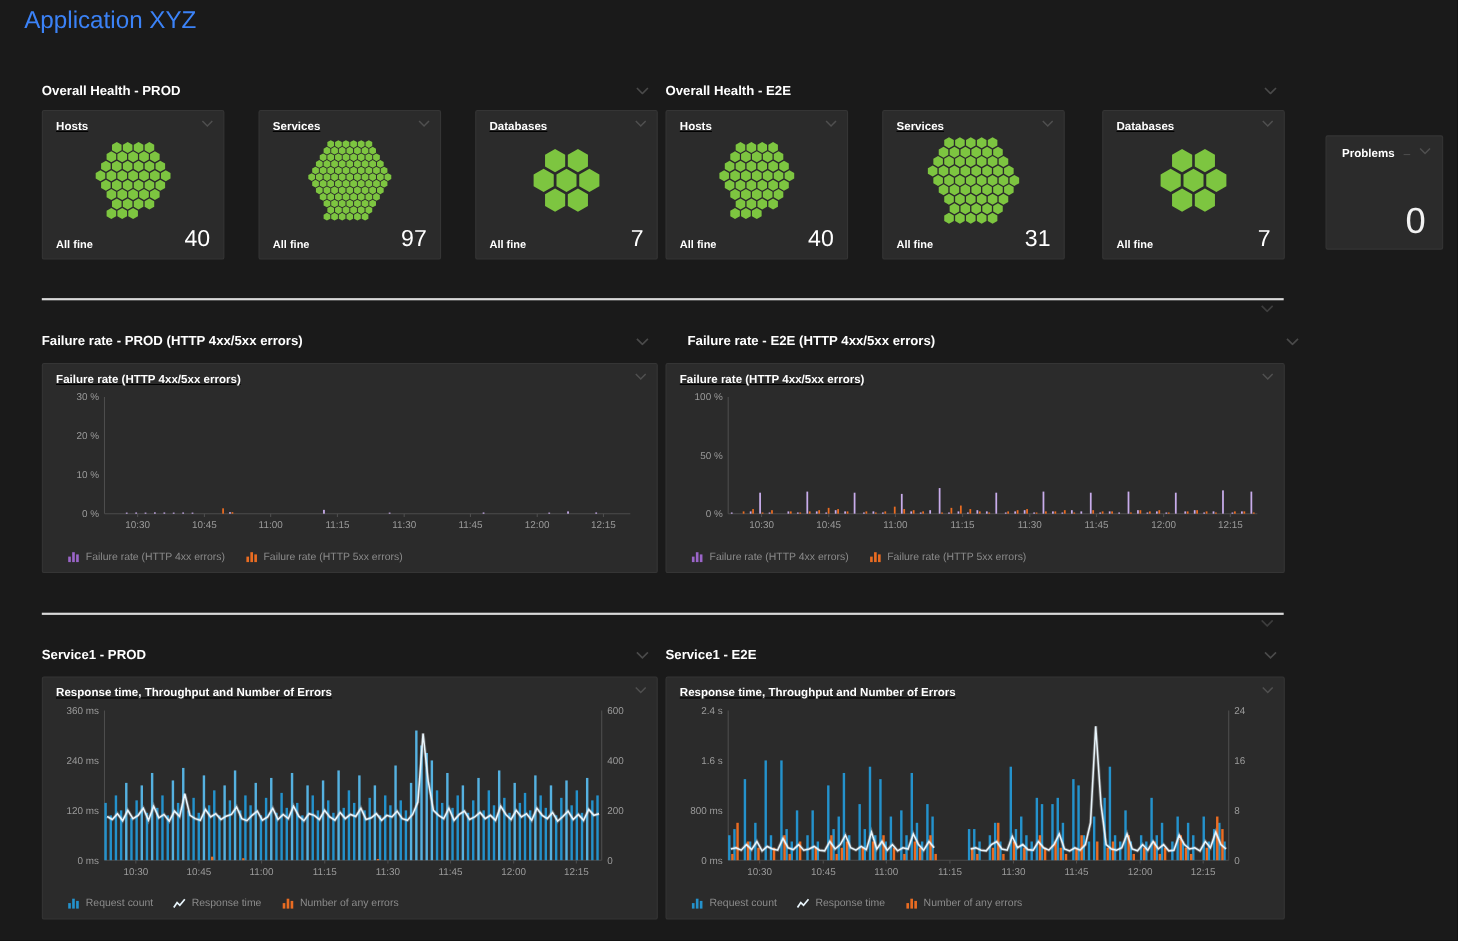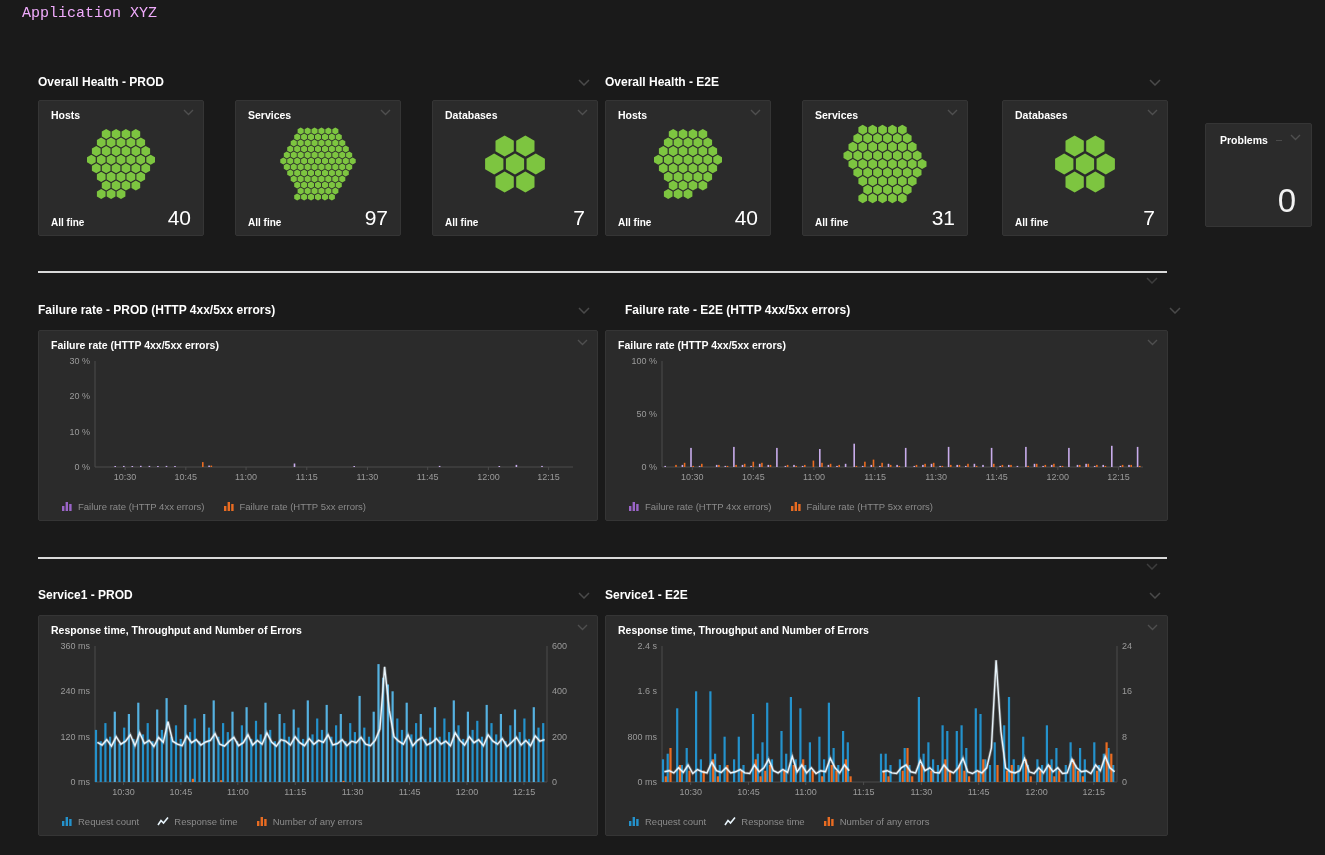--- a/index.html
+++ b/index.html
@@ -1,23 +1,23 @@
 <!DOCTYPE html>
 <html><head>
 <meta charset="utf-8">
 <style>
   html,body{margin:0;padding:0;background:#111;}
   .page{position:relative;width:1325px;height:855px;background:#1a1a1a;overflow:hidden;
         font-family:"Liberation Sans",sans-serif;-webkit-font-smoothing:antialiased;}
-  .page-title{position:absolute;left:22px;top:5px;font-size:15px;color:#f0abfc;font-family:Liberation Mono, monospace;}
+  .page-title{position:absolute;left:22px;top:5px;font-size:22px;color:#3b82f6;}
   .sec-head{position:absolute;display:flex;justify-content:space-between;align-items:center;
             color:#fff;font-size:12px;font-weight:bold;height:18px;}
   .chev{display:inline-flex;align-items:center;}
   .tile{position:absolute;background:#2b2b2b;border:1px solid #353535;border-radius:2px;box-sizing:border-box;}
-  .tile-head{display:flex;justify-content:space-between;align-items:flex-start;padding:8px 9px 0 12px;}
+  .tile-head{display:flex;justify-content:space-between;align-items:flex-start;padding:8px 9px 0 12px;text-decoration:underline;}
   .tile-label{font-size:10.5px;font-weight:bold;color:#fff;}
   .hexwrap{display:block;margin:0 auto;}
   .health-foot{position:absolute;left:12px;right:12px;bottom:7px;display:flex;justify-content:space-between;align-items:flex-end;}
   .status{font-size:10px;font-weight:bold;color:#fff;}
   .count{font-size:21px;font-weight:300;color:#fff;line-height:0.9;margin-top:24px;}
   .divider{position:absolute;height:2px;background:#d9d9d9;}
   .chart-host{margin:4px 10px 0 10px;}
   .h-fail{height:128px;}
   .h-svc{height:158px;}
   .legend{position:absolute;left:22px;bottom:8px;display:flex;gap:18px;}

